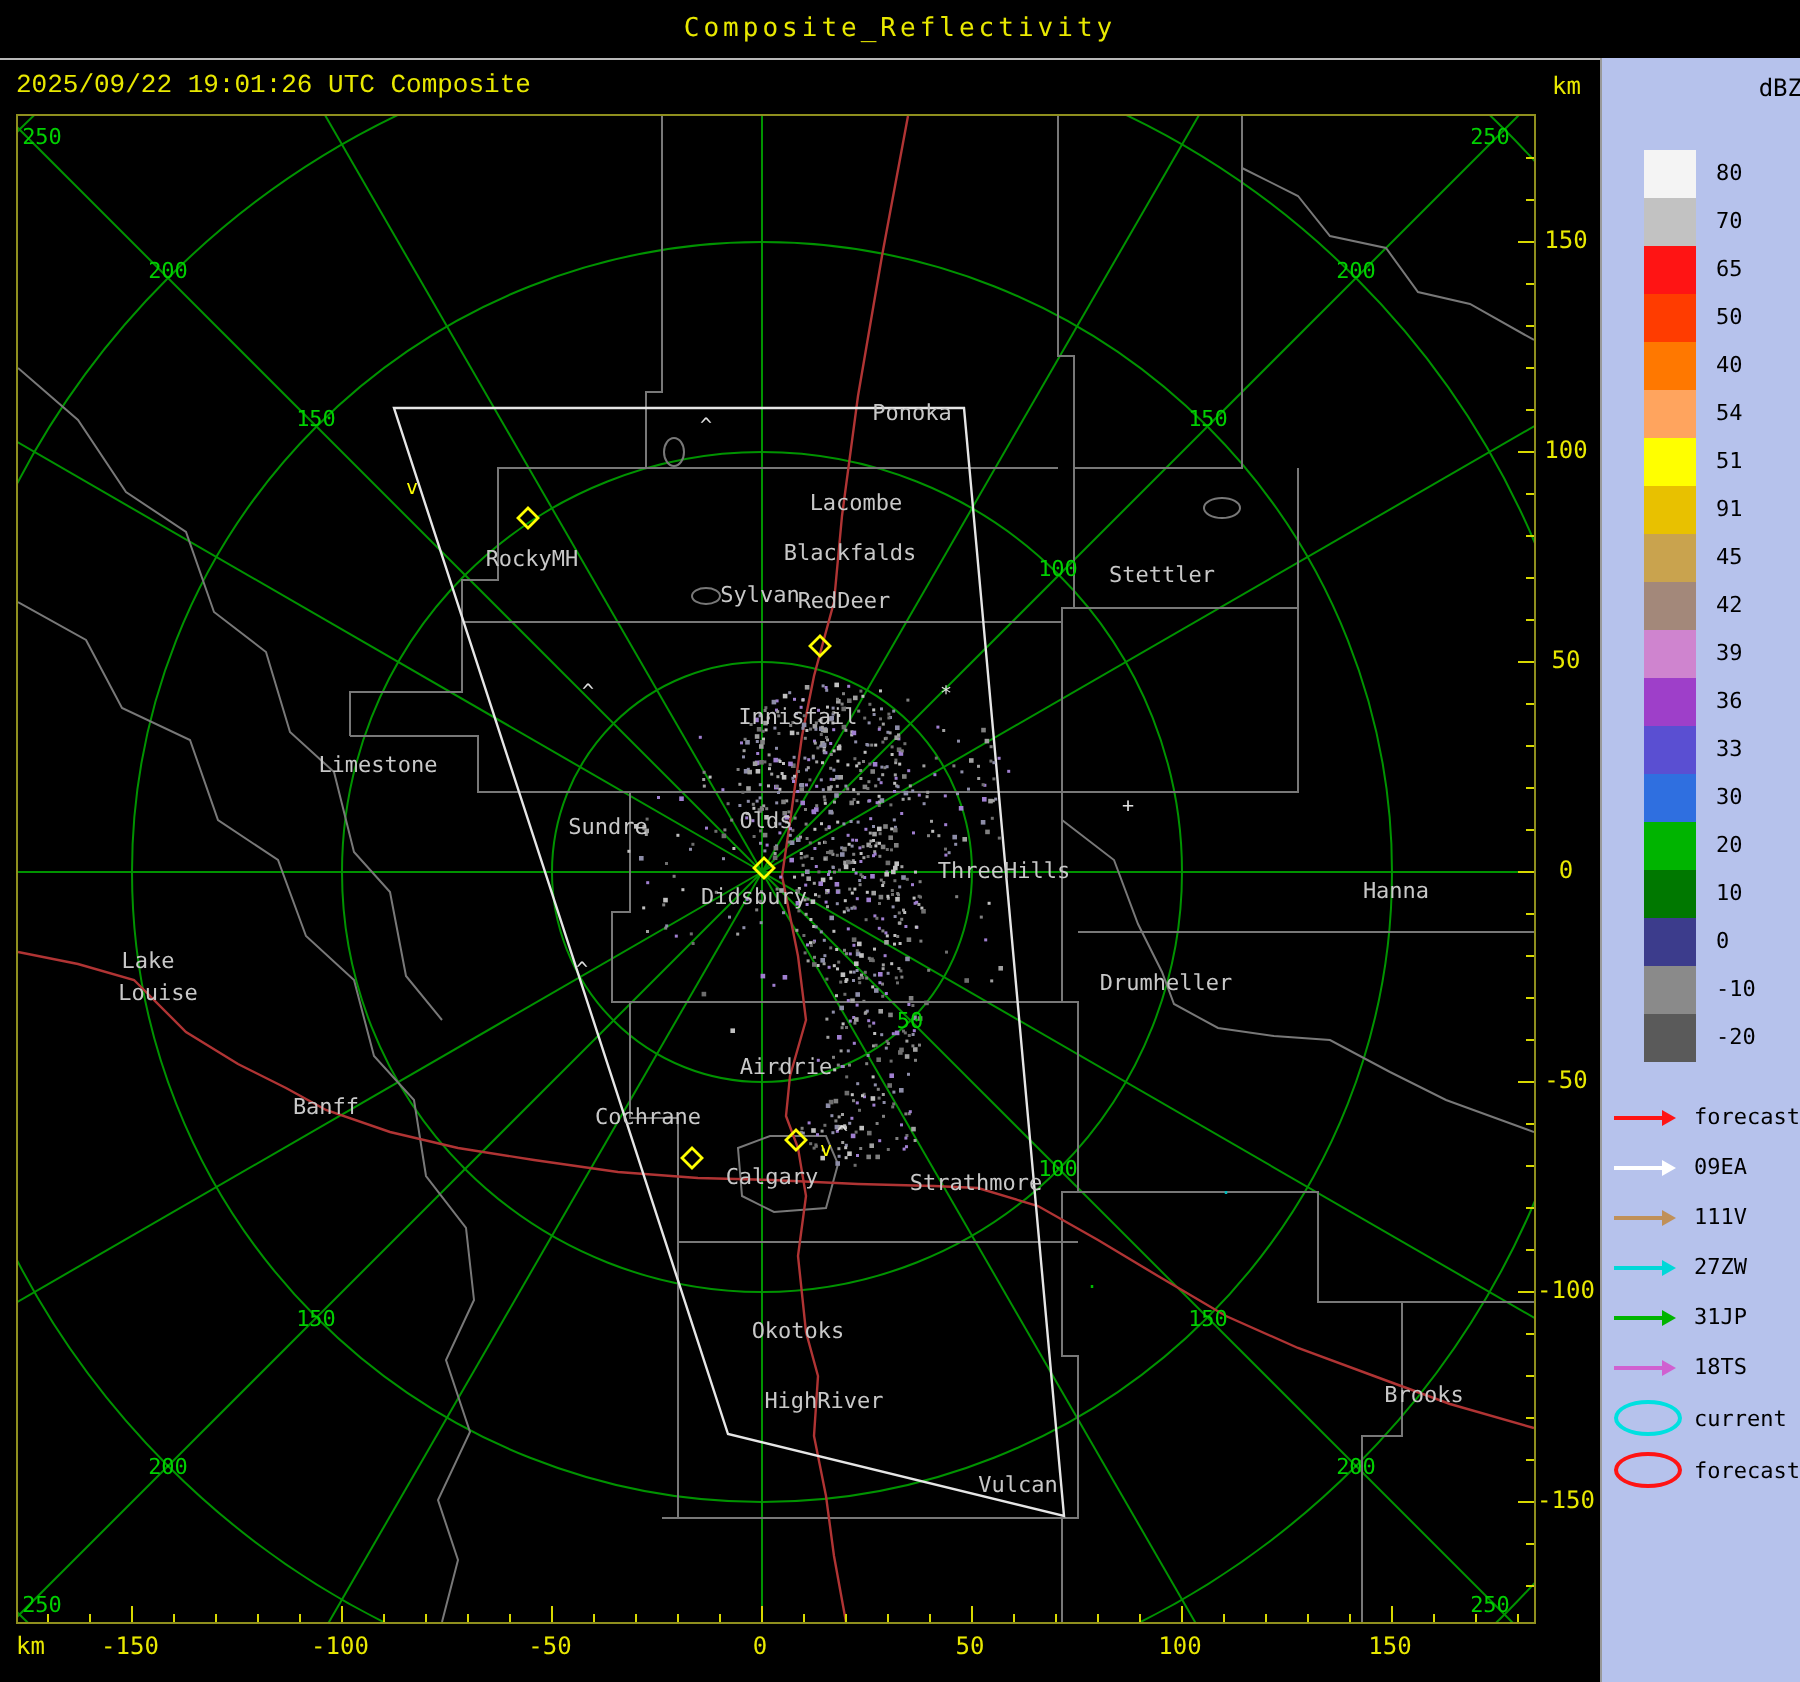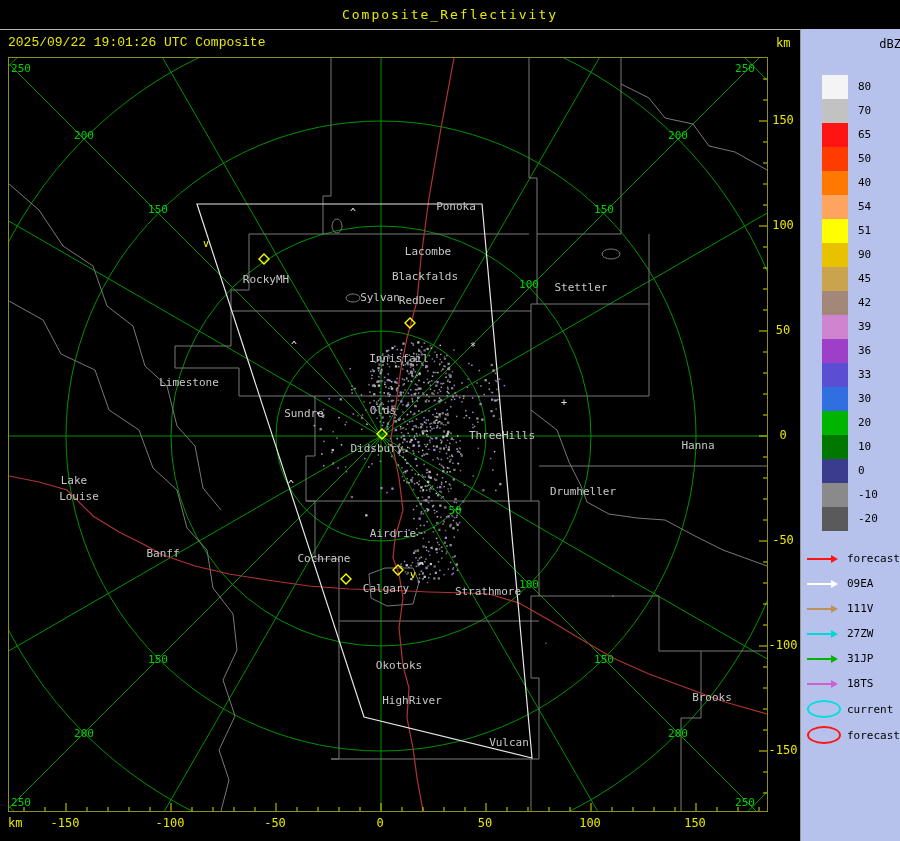--- a/index.html
+++ b/index.html
@@ -1164,21 +1164,21 @@
         <div class="crow">
           <div class="sw" style="background: rgb(255, 164, 94);"></div>
           <div class="cl">54</div>
         </div>
         <div class="crow">
           <div class="sw" style="background: rgb(255, 255, 0);"></div>
           <div class="cl">51</div>
         </div>
         <div class="crow">
           <div class="sw" style="background: rgb(232, 193, 0);"></div>
-          <div class="cl">90</div>
+          <div class="cl">91</div>
         </div>
         <div class="crow">
           <div class="sw" style="background: rgb(201, 163, 78);"></div>
           <div class="cl">45</div>
         </div>
         <div class="crow">
           <div class="sw" style="background: rgb(163, 136, 122);"></div>
           <div class="cl">42</div>
         </div>
         <div class="crow">

